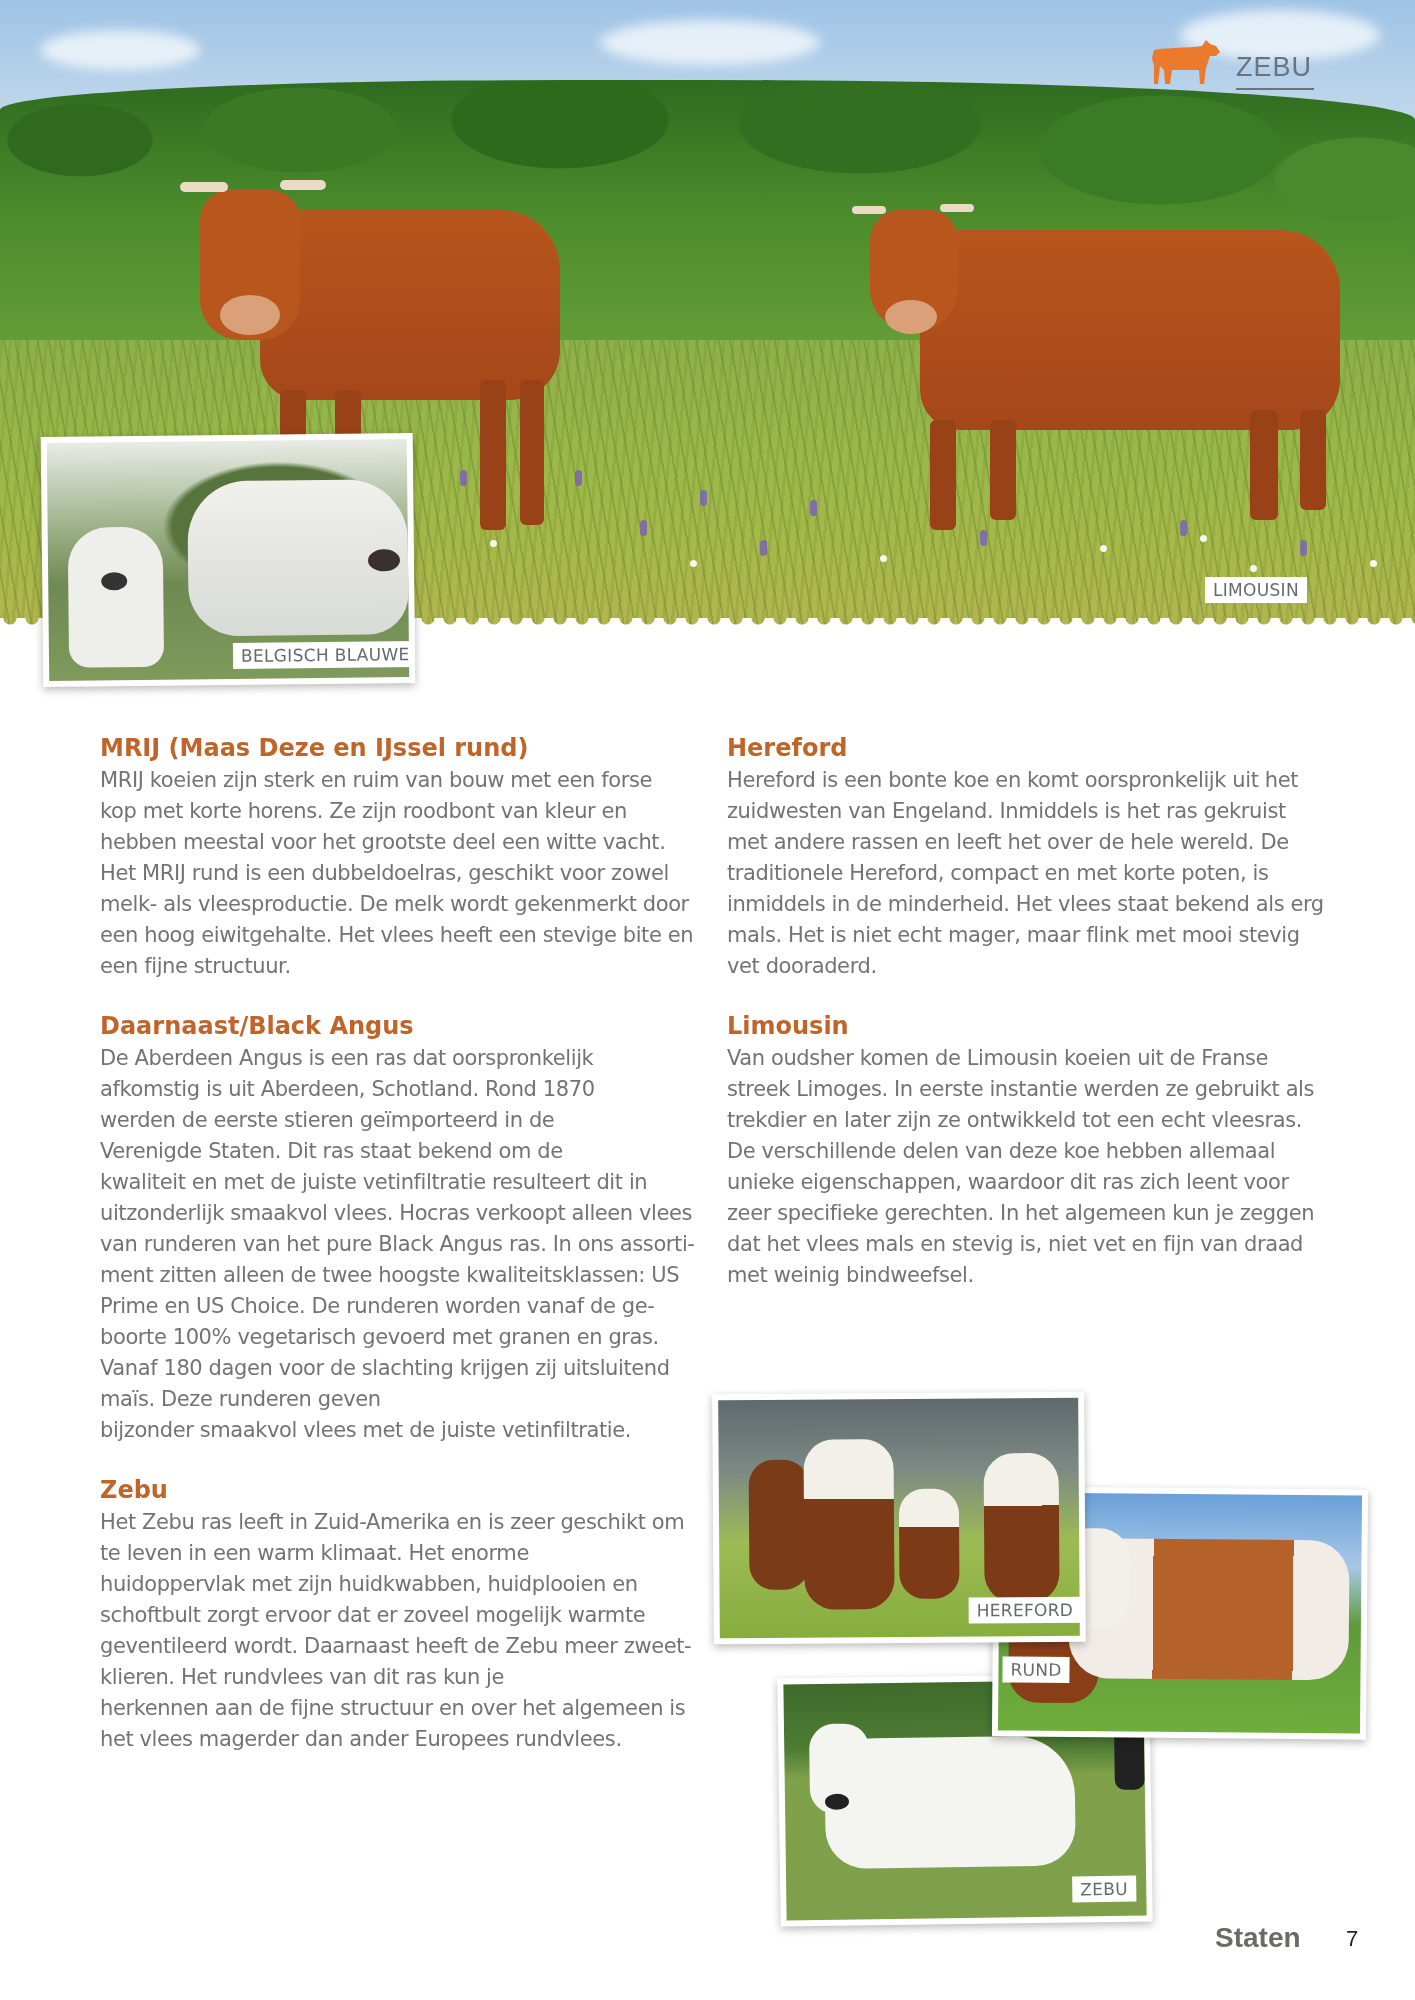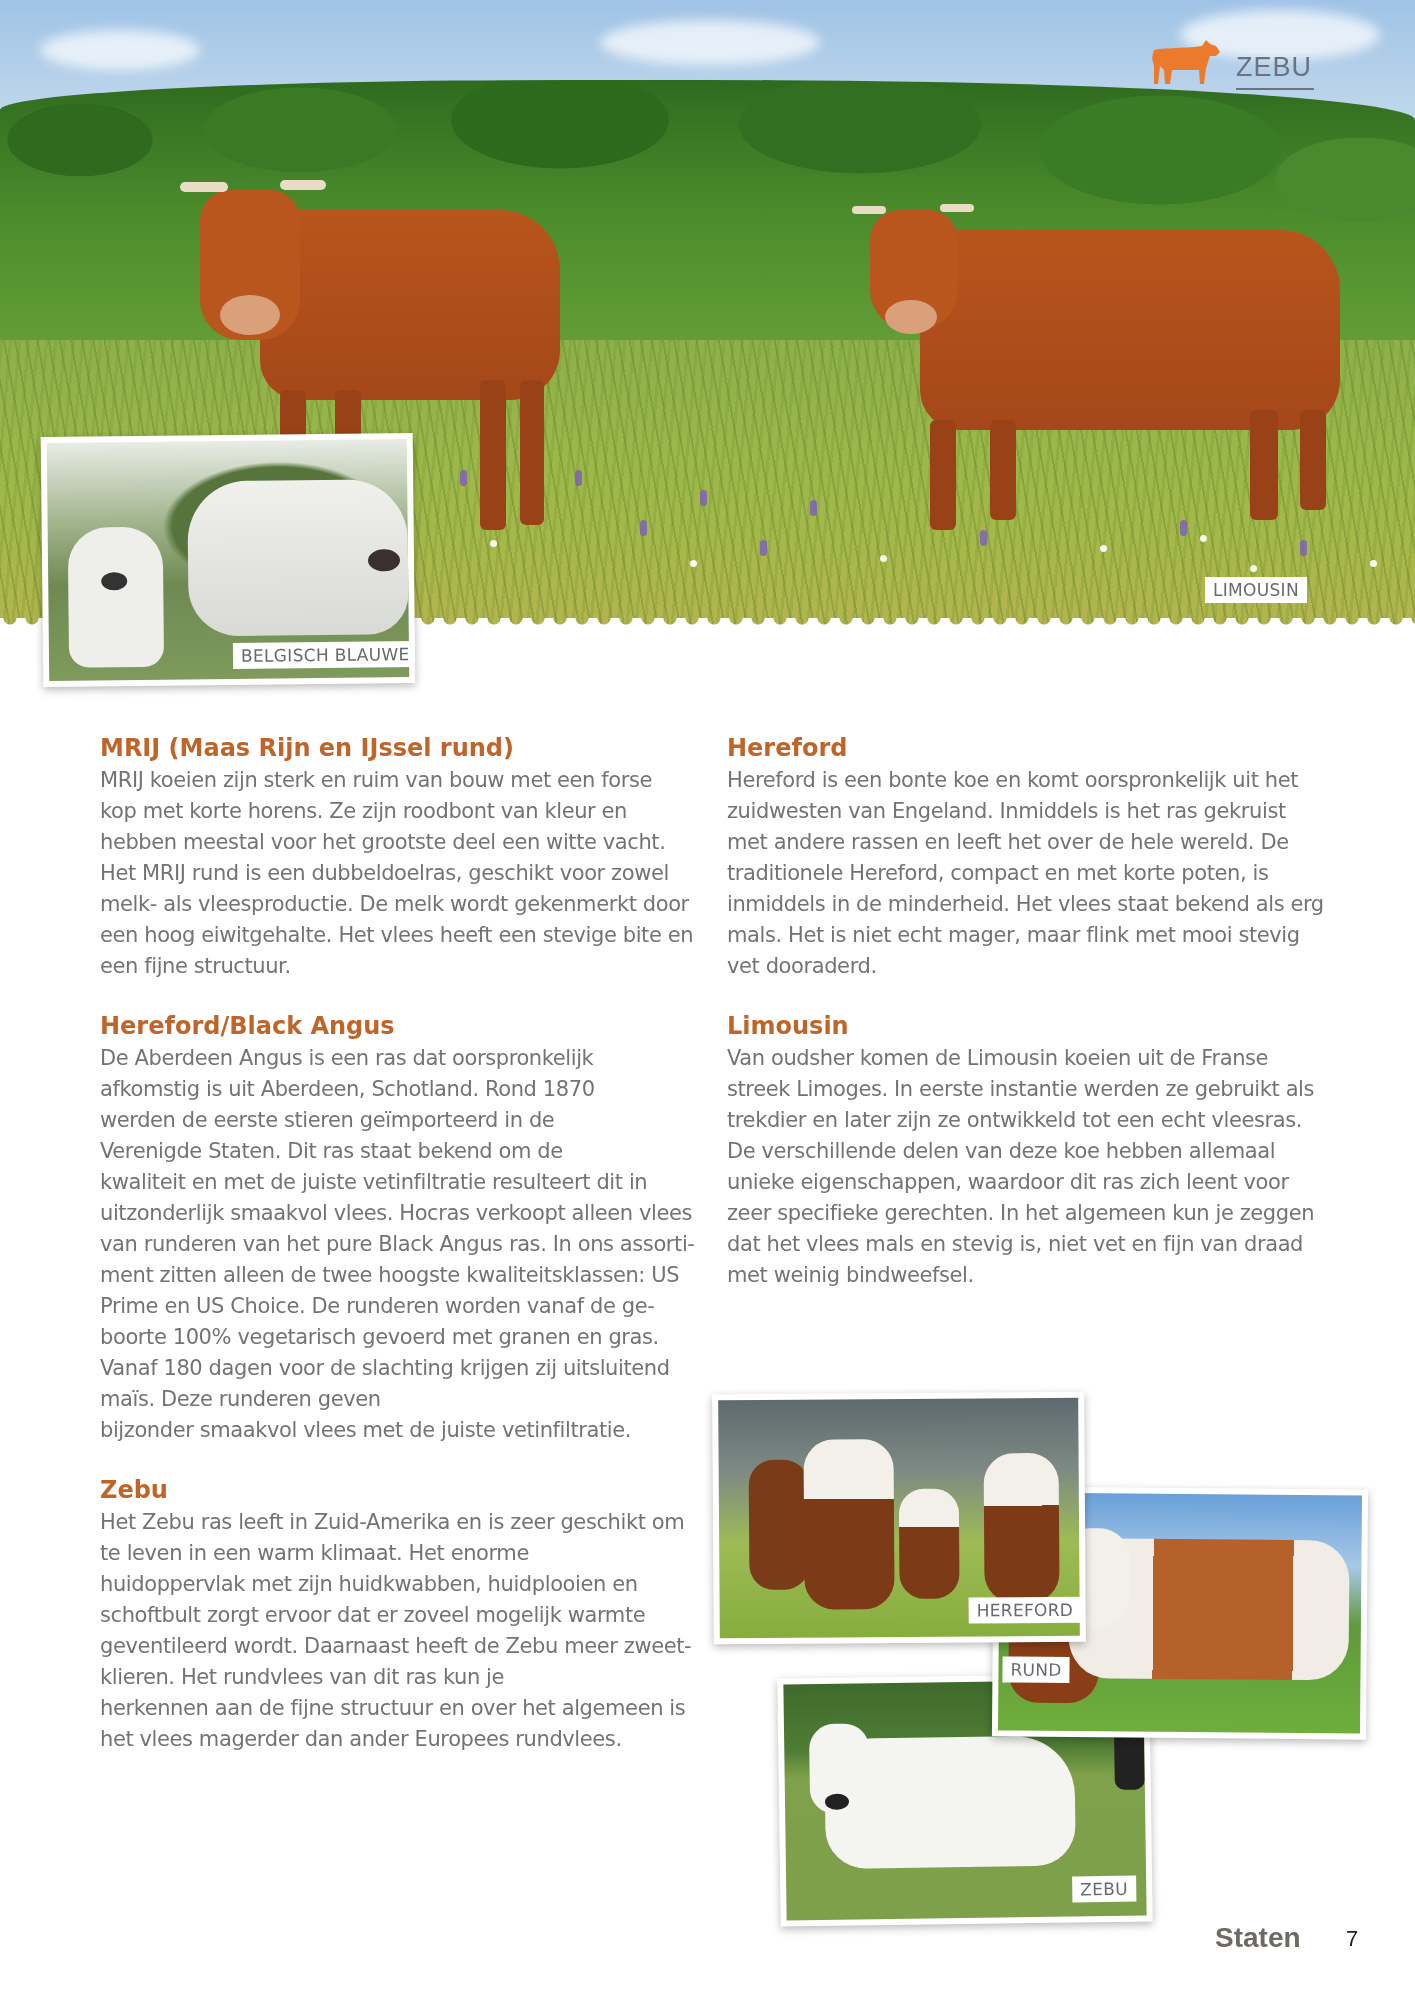--- a/index.html
+++ b/index.html
@@ -168,31 +168,31 @@
     <div style="position:absolute;left:20px;top:85px;width:95px;height:140px;background:#eeeeea;border-radius:40px 40px 20px 20px;"></div>
     <div style="position:absolute;left:53px;top:130px;width:26px;height:18px;background:#333;border-radius:50%;"></div>
     <div style="position:absolute;left:140px;top:40px;width:220px;height:155px;background:linear-gradient(180deg,#f0f0ec,#d8dad6);border-radius:60px 60px 40px 50px;"></div>
     <div style="position:absolute;left:320px;top:110px;width:32px;height:22px;background:#3a3030;border-radius:50%;"></div>
   </div>
   <div class="photo-label" style="left:190px;top:208px;">BELGISCH BLAUWE</div>
 </div>
 
 <div class="col" style="left:100px;top:733px;">
   <div class="section">
-    <h2>MRIJ (Maas Rijn en IJssel rund)</h2>
+    <h2>MRIJ (Maas Deze en IJssel rund)</h2>
     <p>MRIJ koeien zijn sterk en ruim van bouw met een forse
 kop met korte horens. Ze zijn roodbont van kleur en
 hebben meestal voor het grootste deel een witte vacht.
 Het MRIJ rund is een dubbeldoelras, geschikt voor zowel
 melk- als vleesproductie. De melk wordt gekenmerkt door
 een hoog eiwitgehalte. Het vlees heeft een stevige bite en
 een fijne structuur.</p>
   </div>
   <div class="section">
-    <h2>Hereford/Black Angus</h2>
+    <h2>Daarnaast/Black Angus</h2>
     <p>De Aberdeen Angus is een ras dat oorspronkelijk
 afkomstig is uit Aberdeen, Schotland. Rond 1870
 werden de eerste stieren geïmporteerd in de
 Verenigde Staten. Dit ras staat bekend om de
 kwaliteit en met de juiste vetinfiltratie resulteert dit in
 uitzonderlijk smaakvol vlees. Hocras verkoopt alleen vlees
 van runderen van het pure Black Angus ras. In ons assorti-
 ment zitten alleen de twee hoogste kwaliteitsklassen: US
 Prime en US Choice. De runderen worden vanaf de ge-
 boorte 100% vegetarisch gevoerd met granen en gras.

